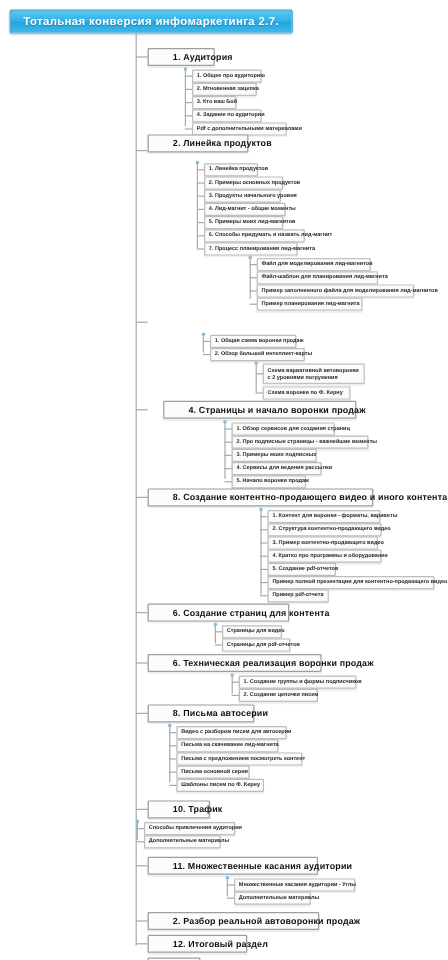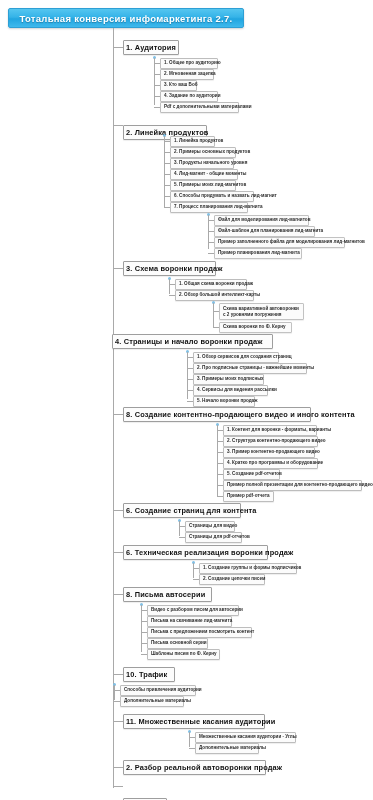--- a/index.html
+++ b/index.html
@@ -47,21 +47,21 @@
   .node {
     position: absolute;
     box-sizing: border-box;
     background: #fdfdfd;
     border: 1px solid #b6b6b6;
     border-radius: 1px;
     white-space: nowrap;
     line-height: 1;
     display: flex;
     align-items: center;
-    padding: 0 2px;
+    padding: 0 20px;
     box-shadow: 0 1px 1px rgba(0,0,0,0.07);
   }
   .node.level1 {
     height: 15px;
     font-size: 7.4px;
     font-weight: bold;
     color: #111111;
     letter-spacing: 0.15px;
     background: #fcfcfc;
     border-color: #9e9e9e;
@@ -142,21 +142,21 @@
   <div class="hline" style="left:154px; top:96px; width:6px;"></div>
   <div class="node level2" style="left:160px; top:91px; width:58px;">
     <span>4. Задание по аудитории</span>
   </div>
   <div class="hline" style="left:154px; top:107px; width:6px;"></div>
   <div class="node level2" style="left:160px; top:102px; width:79px;">
     <span>Pdf с дополнительными материалами</span>
   </div>
 
   <div class="hline" style="left:113px; top:125px; width:10px;"></div>
-  <div class="node level1" style="left:123px; top:125px; width:84px;">
+  <div class="node level1" style="left:123px; top:112px; width:84px;">
     <span>2. Линейка продуктов</span>
   </div>
   <div class="dot" style="left:163px; top:134px;"></div>
   <div class="vline" style="left:164px; top:136px; height:71px;"></div>
 
   <div class="hline" style="left:164px; top:141px; width:6px;"></div>
   <div class="node level2" style="left:170px; top:136px; width:45px;">
     <span>1. Линейка продуктов</span>
   </div>
   <div class="hline" style="left:164px; top:152px; width:6px;"></div>
@@ -198,23 +198,20 @@
   <div class="hline" style="left:208px; top:242px; width:6px;"></div>
   <div class="node level3" style="left:214px; top:237px; width:131px;">
     <span>Пример заполненного файла для моделирования лид-магнитов</span>
   </div>
   <div class="hline" style="left:208px; top:253px; width:6px;"></div>
   <div class="node level3" style="left:214px; top:248px; width:88px;">
     <span>Пример планирования лид-магнита</span>
   </div>
 
   <div class="hline" style="left:113px; top:268px; width:10px;"></div>
-  <div class="node level1" style="left:123px; top:261px; width:93px;">
-    <span>3. Схема воронки продаж</span>
-  </div>
   <div class="dot" style="left:168px; top:277px;"></div>
   <div class="vline" style="left:169px; top:279px; height:15px;"></div>
 
   <div class="hline" style="left:169px; top:284px; width:6px;"></div>
   <div class="node level2" style="left:175px; top:279px; width:72px;">
     <span>1. Общая схема воронки продаж</span>
   </div>
   <div class="hline" style="left:169px; top:295px; width:6px;"></div>
   <div class="node level2" style="left:175px; top:290px; width:79px;">
     <span>2. Обзор большой интеллект-карты</span>
@@ -226,21 +223,21 @@
   <div class="hline" style="left:213px; top:311px; width:6px;"></div>
   <div class="node level3 tall" style="left:219px; top:303px; width:85px;">
     <span>Схема вариативной автоворонки с 2 уровнями погружения</span>
   </div>
   <div class="hline" style="left:213px; top:327px; width:6px;"></div>
   <div class="node level3" style="left:219px; top:322px; width:73px;">
     <span>Схема воронки по Ф. Керну</span>
   </div>
 
   <div class="hline" style="left:113px; top:341px; width:10px;"></div>
-  <div class="node level1" style="left:112px; top:334px; width:161px;">
+  <div class="node level1" style="left:136px; top:334px; width:161px;">
     <span>4. Страницы и начало воронки продаж</span>
   </div>
   <div class="dot" style="left:186px; top:350px;"></div>
   <div class="vline" style="left:187px; top:352px; height:47px;"></div>
 
   <div class="hline" style="left:187px; top:357px; width:6px;"></div>
   <div class="node level2" style="left:193px; top:352px; width:86px;">
     <span>1. Обзор сервисов для создания страниц</span>
   </div>
   <div class="hline" style="left:187px; top:368px; width:6px;"></div>
@@ -387,18 +384,21 @@
   <div class="node level2" style="left:195px; top:743px; width:64px;">
     <span>Дополнительные материалы</span>
   </div>
 
   <div class="hline" style="left:113px; top:767px; width:10px;"></div>
   <div class="node level1" style="left:123px; top:760px; width:143px;">
     <span>2. Разбор реальной автоворонки продаж</span>
   </div>
 
   <div class="hline" style="left:113px; top:786px; width:10px;"></div>
+  <div class="node level1" style="left:123px; top:779px; width:83px;">
+    <span>12. Итоговый раздел</span>
+  </div>
 
   <div class="node level1" style="left:123px; top:798px; width:44px;">
     
   </div>
 
 </div>
 
 </body></html>

